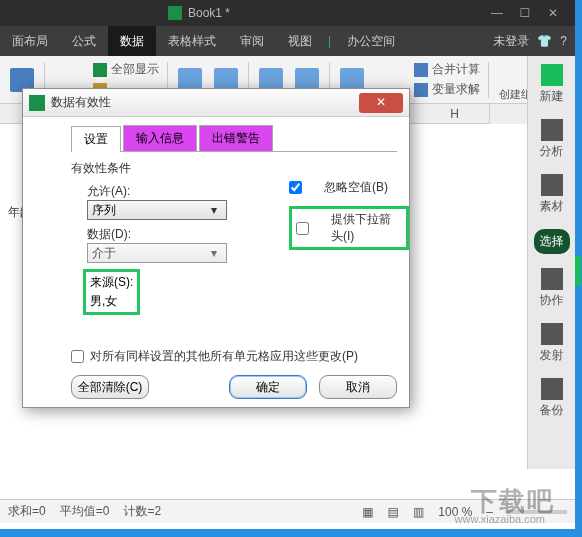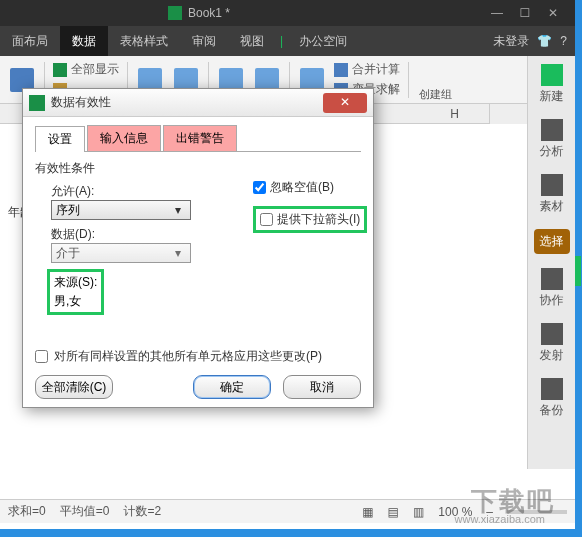--- a/index.html
+++ b/index.html
@@ -13,57 +13,57 @@
 .menubar .mitem{padding:0 12px;height:30px;line-height:30px;cursor:pointer;}
 .menubar .mitem.active{background:#1a1a1a;color:#fff;}
 .menubar .sep{color:#1abc5c;margin:0 4px;}
 .menubar .right{margin-left:auto;display:flex;align-items:center;gap:8px;padding-right:8px;}
 .toolbar{height:48px;background:#f3f3f3;border-bottom:1px solid #ccc;display:flex;align-items:center;padding:0 4px;position:relative;}
 .tbtn{height:40px;display:flex;flex-direction:column;align-items:center;justify-content:center;padding:0 6px;color:#555;position:relative;gap:28px;}
 .tbtn .bigicon{width:24px;height:24px;background:#4a7dbf;border-radius:2px;}
 .tbtn .lbl{font-size:11px;margin-top:2px;}
 .toolbar .vsep{width:1px;height:36px;background:#ccc;margin:0 4px;}
 .smallgrp{display:flex;flex-direction:column;gap:2px;padding:2px 4px;}
-.smallbtn{height:18px;display:flex;align-items:center;gap:4px;color:#555;}
+.smallbtn{height:18px;display:flex;align-items:center;gap:4px;color:#555;margin-left:40px;}
 .smallbtn .sicon{width:14px;height:14px;background:#4a7dbf;}
 .sheet-area{flex:1;background:#fff;position:relative;overflow:hidden;}
 .colhdrs{position:absolute;top:0;left:0;right:0;height:20px;background:#eee;display:flex;}
 .colhdrs .ch{width:70px;border-right:1px solid #ccc;border-bottom:1px solid #ccc;text-align:center;line-height:20px;color:#555;}
 .celllabel{position:absolute;top:100px;left:8px;color:#333;}
 .rightpanel{position:absolute;top:56px;right:0;width:48px;bottom:60px;background:#e9e9e9;border-left:1px solid #ccc;display:flex;flex-direction:column;align-items:center;padding-top:8px;gap:14px;}
 .rightpanel .ritem{display:flex;flex-direction:column;align-items:center;gap:2px;color:#555;cursor:pointer;}
 .rightpanel .ricon{width:22px;height:22px;background:#3a9b5c;}
-.rightpanel .ritem.sel{background:#a16207;color:#fff;padding:4px 6px;border-radius:4px;}
+.rightpanel .ritem.sel{background:#14532d;color:#fff;padding:4px 6px;border-radius:10px;}
 .rightpanel .rtab{position:absolute;right:-6px;top:200px;width:6px;height:30px;background:#1abc5c;}
 .sheet-tabs{position:absolute;bottom:30px;left:0;right:48px;height:24px;background:#f0f0f0;border-top:1px solid #ccc;display:flex;align-items:center;padding:0 6px;}
 .tabbtn{padding:2px 14px;border:1px solid #ccc;background:#fff;margin-right:-1px;cursor:pointer;}
 .tabbtn.first{background:#e8e8e8;}
 .tabadd{width:20px;height:18px;border:1px solid #ccc;background:#fff;text-align:center;line-height:16px;margin-left:4px;cursor:pointer;color:#1a8f47;font-weight:bold;}
 .statusbar{position:absolute;bottom:6px;left:0;right:0;height:24px;background:#f3f3f3;border-top:1px solid #ccc;display:flex;align-items:center;padding:0 8px;color:#555;gap:14px;}
 .statusbar .spacer{flex:1;}
 .watermark{position:absolute;right:20px;bottom:10px;font-size:26px;color:rgba(0,0,0,0.3);font-weight:bold;letter-spacing:2px;pointer-events:none;}
 .wmurl{position:absolute;right:30px;bottom:4px;font-size:11px;color:rgba(0,0,0,0.35);}
 
 
-.dialog{position:absolute;top:88px;left:22px;width:352px;height:320px;background:#fff;border:1px solid #8f8f8f;box-shadow:3px 3px 14px rgba(0,0,0,0.4);}
+.dialog{position:absolute;top:88px;left:22px;width:388px;height:320px;background:#fff;border:1px solid #8f8f8f;box-shadow:3px 3px 14px rgba(0,0,0,0.4);}
 .dialog .dtitle{height:28px;background:linear-gradient(#fdfdfd,#e8e8e8);border-bottom:1px solid #ccc;display:flex;align-items:center;padding:0 6px;}
 .dialog .dicon{width:16px;height:16px;background:#1a8f47;margin-right:6px;}
 .dialog .dlabel{flex:1;color:#333;}
 .dialog .dclose{width:44px;height:20px;background:#c94f44;border-radius:3px;text-align:center;color:#fff;line-height:18px;cursor:pointer;}
-.dialog .dbody{padding:8px 12px 10px 12px;position:relative;height:calc(100% - 28px);}
+.dialog .dbody{padding:8px 12px 10px 12px;position:relative;height:calc(100% - 28px);margin-left:36px;}
 .dtabs{display:flex;border-bottom:1px solid #aaa;}
-.dtab{padding:4px 12px;border:1px solid #aaa;border-bottom:none;background:#fca5a5;margin-right:2px;cursor:pointer;}
+.dtab{padding:4px 12px;border:1px solid #aaa;border-bottom:none;background:#d946ef;margin-right:2px;cursor:pointer;}
 .dtab.active{background:#fff;position:relative;top:1px;}
 .sectitle{margin-top:8px;color:#333;}
 .flabel{margin-top:6px;margin-left:16px;color:#333;}
 .combo{margin-left:16px;width:140px;height:20px;border:1px solid #707070;background:linear-gradient(#f8f8f8,#e2e2e2);display:flex;align-items:center;padding:0 4px;position:relative;cursor:pointer;}
 .combo .carrow{margin-left:auto;width:16px;text-align:center;color:#333;}
 .srcinput{margin-left:16px;width:300px;height:22px;border:1px solid #8a8a8a;display:flex;align-items:center;padding:0 4px;background:#fff;}
 .srcinput .pick{margin-left:auto;width:18px;height:16px;border:1px solid #999;background:linear-gradient(#fafafa,#e6e6e6);cursor:pointer;}
-.chk{display:flex;align-items:center;gap:4px;color:#333;}
+.chk{display:flex;align-items:center;gap:22px;color:#333;}
 .chk input{width:13px;height:13px;}
 .rightchks{position:absolute;top:62px;left:230px;display:flex;flex-direction:column;gap:10px;}
 .hl-red{border:3px solid #22c55e;padding:2px 4px;display:inline-block;}
 .applychk{position:absolute;bottom:42px;left:12px;display:flex;align-items:center;gap:6px;color:#333;}
 .dbtns{position:absolute;bottom:8px;left:12px;right:12px;display:flex;align-items:center;}
 .btn{min-width:78px;height:24px;border:1px solid #8a8a8a;background:linear-gradient(#fdfdfd,#e4e4e4);text-align:center;line-height:22px;cursor:pointer;border-radius:9px;}
 .btn.primary{border:1px solid #3b78c4;box-shadow:0 0 0 1px #9ec6f2 inset;}
 .dbtns .gap{flex:1;}
 </style>
 </head>
@@ -74,20 +74,21 @@
   <div class="titlebar">
     <div class="doc-icon"></div>
     <div class="title">Book1 *</div>
     <div class="winbtn">—</div>
     <div class="winbtn">☐</div>
     <div class="winbtn">✕</div>
   </div>
 
   <div class="menubar">
     <div class="mitem">面布局</div>
+    <div class="mitem">公式</div>
     <div class="mitem active">数据</div>
     <div class="mitem">表格样式</div>
     <div class="mitem">审阅</div>
     <div class="mitem">视图</div>
     <span class="sep">|</span>
     <div class="mitem">办公空间</div>
     <div class="right">
       <span>未登录</span>
       <span>👕</span>
       <span>?</span>

